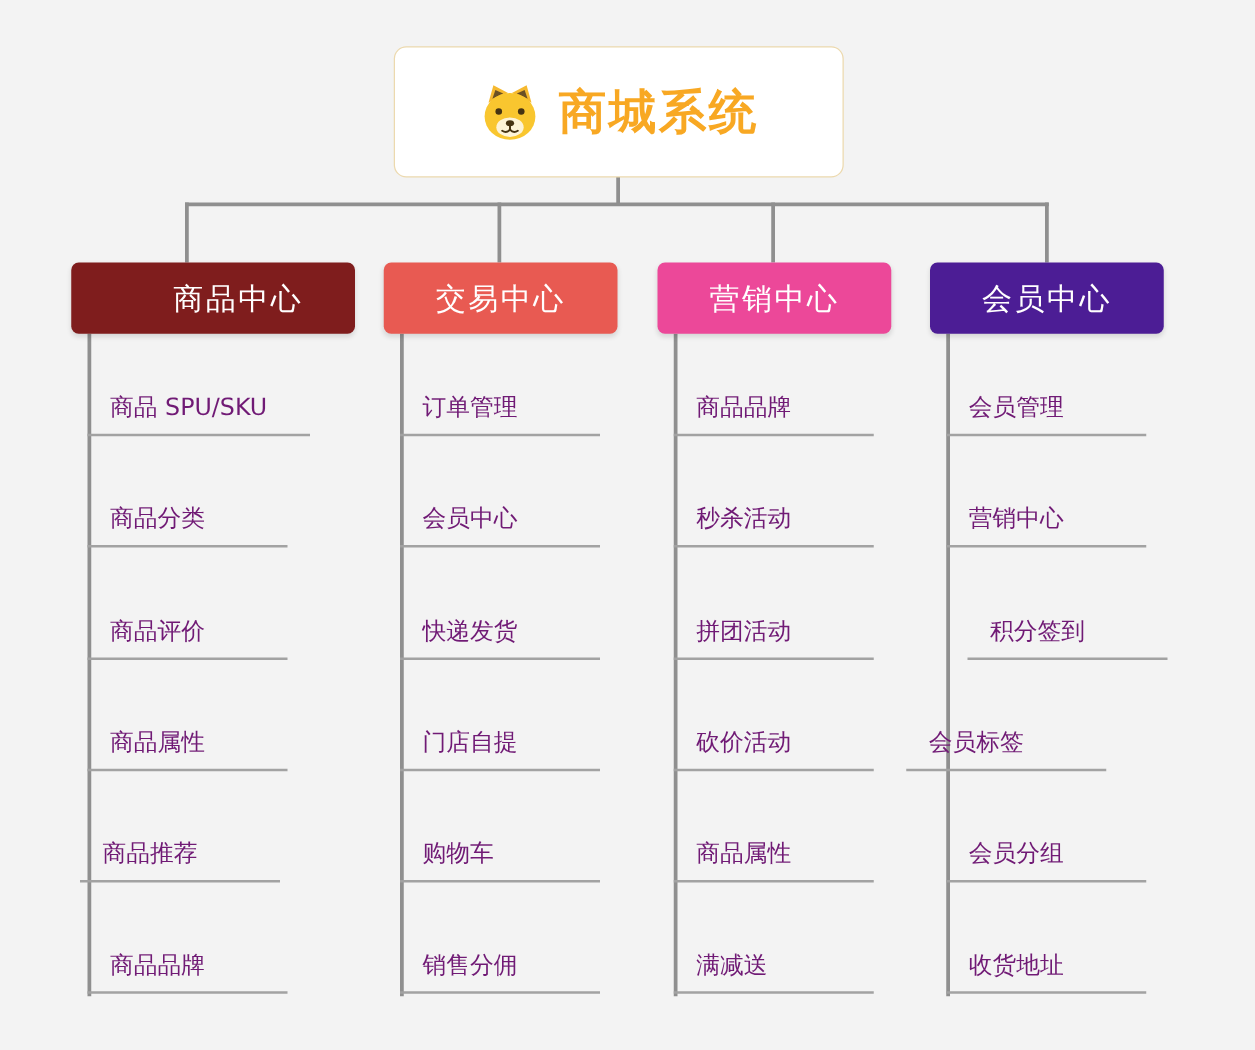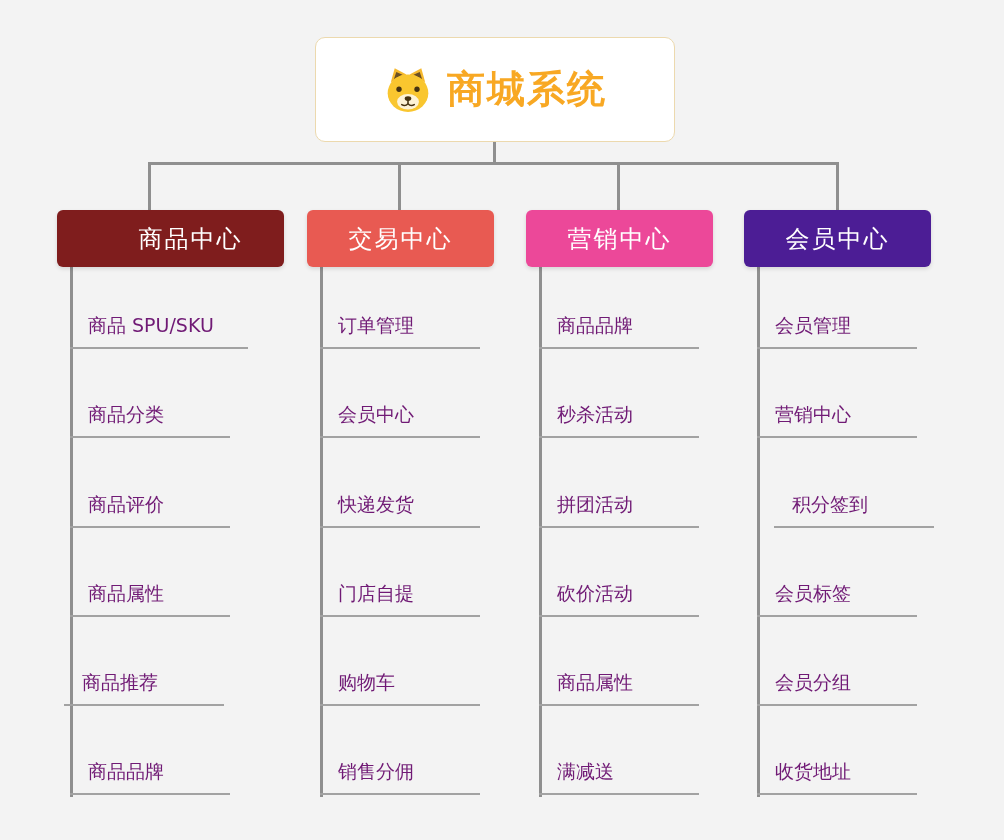--- a/index.html
+++ b/index.html
@@ -177,21 +177,21 @@
 
   <div class="child" style="left:539px;top:751px">
       <span>满减送</span>
     </div>
   <div class="child" style="left:757px;top:394px">
       <span>营销中心</span>
     </div>
   <div class="child" style="left:774px;top:484px">
       <span>积分签到</span>
     </div>
-  <div class="child" style="left:757px;top:573px">
+  <div class="child" style="left:725px;top:573px">
       <span>会员标签</span>
     </div>
   <div class="child" style="left:757px;top:662px">
       <span>会员分组</span>
     </div>
   <div class="child" style="left:757px;top:751px">
       <span>收货地址</span>
     </div>
 
 </div>

